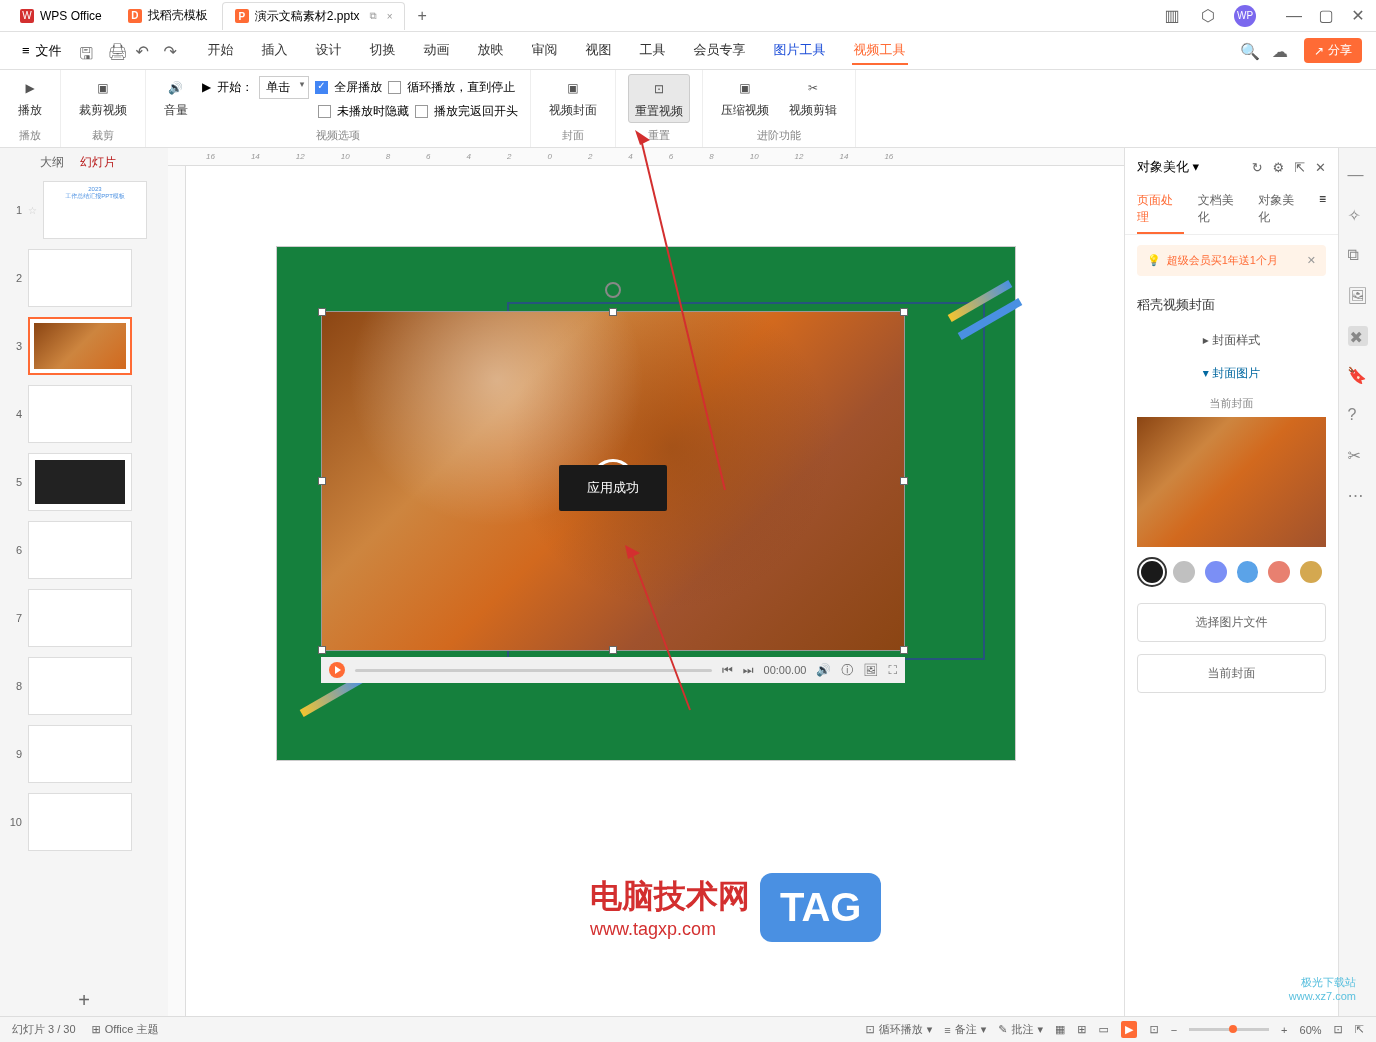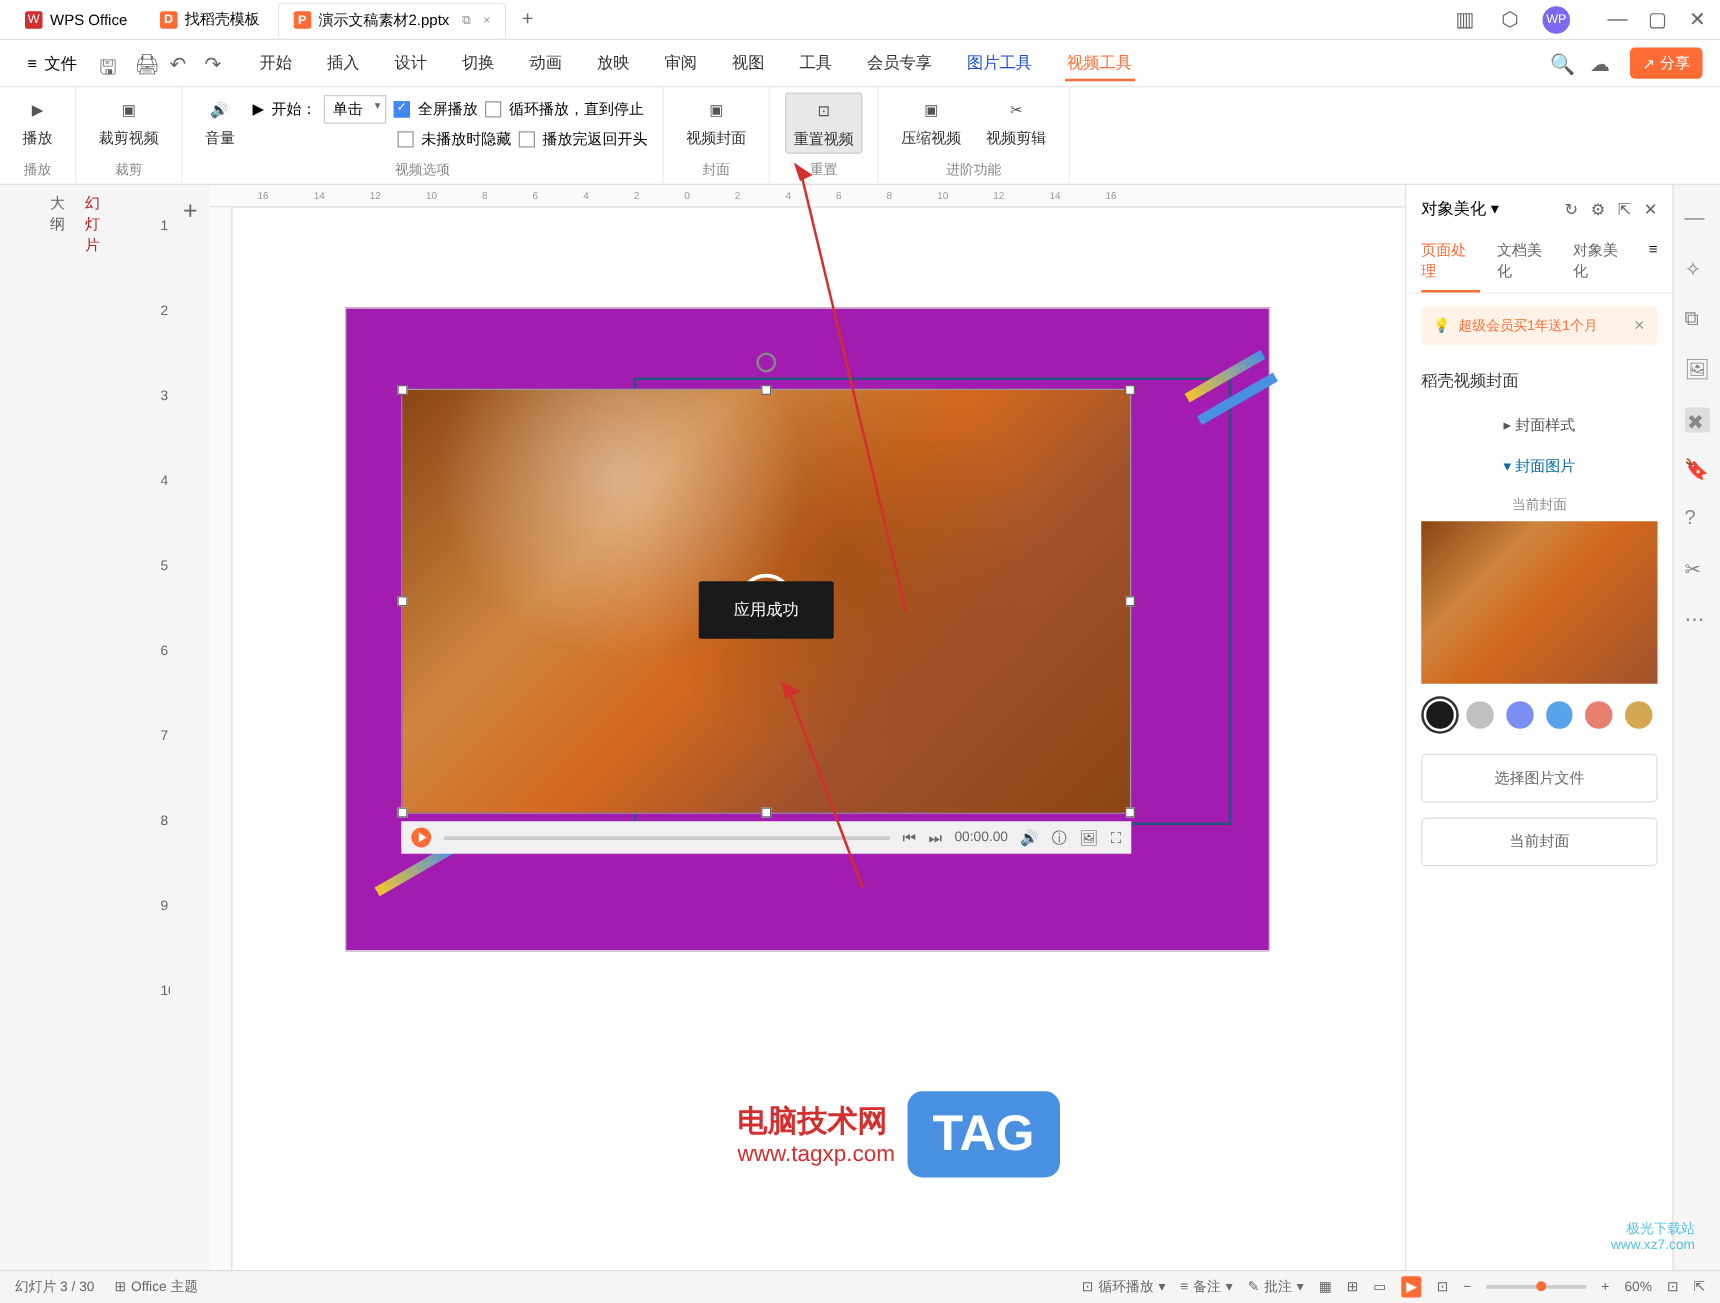--- a/index.html
+++ b/index.html
@@ -42,39 +42,39 @@
 .ribbon-label { font-size: 11px; color: #888; margin-top: auto; padding-top: 2px; }
 .ribbon-inline { display: flex; align-items: center; gap: 6px; font-size: 12px; }
 .checkbox { width: 13px; height: 13px; border: 1px solid #999; display: inline-block; }
 .checkbox.checked { background: #4285f4; border-color: #4285f4; position: relative; }
 .checkbox.checked::after { content: "✓"; color: #fff; font-size: 10px; position: absolute; top: -2px; left: 1px; }
 .dropdown { border: 1px solid #ccc; padding: 2px 18px 2px 6px; font-size: 12px; background: #fff; position: relative; }
 .dropdown::after { content: "▾"; position: absolute; right: 4px; font-size: 9px; color: #666; }
 
 
 .main { display: flex; height: calc(100% - 168px); }
-.slides-panel { width: 168px; background: #f5f5f5; display: flex; }
+.slides-panel { width: 168px; background: #f5f5f5; display: flex; flex-direction: column; }
 .slides-tabs { display: flex; padding: 6px 40px; gap: 16px; font-size: 12px; }
 .slides-tab { cursor: pointer; color: #666; }
 .slides-tab.active { color: #b91c1c; }
 .slides-list { flex: 1; overflow-y: auto; padding: 4px 8px; }
 .slide-thumb-row { display: flex; align-items: center; gap: 6px; margin-bottom: 10px; }
 .slide-num { font-size: 11px; color: #666; width: 14px; text-align: right; }
 .slide-star { font-size: 10px; color: #ccc; }
 .slide-thumb { width: 104px; height: 58px; background: #fff; border: 1px solid #ddd; position: relative; overflow: hidden; }
 .slide-thumb.selected { border: 2px solid #ff6b35; }
 .slide-add { text-align: center; font-size: 20px; color: #666; padding: 10px; cursor: pointer; }
 
 
 .canvas-area { flex: 1; background: #fff; display: flex; flex-direction: column; position: relative; }
 .ruler-h { height: 18px; background: #fafafa; border-bottom: 1px solid #ddd; font-size: 8px; color: #999; display: flex; align-items: center; padding-left: 20px; }
-.ruler-h span { margin: 16px 18px; }
+.ruler-h span { margin: 16px 18px; font-style: italic; }
 .ruler-v { position: absolute; left: 0; top: 18px; width: 18px; bottom: 0; background: #fafafa; border-right: 1px solid #ddd; }
 .canvas { flex: 1; position: relative; padding: 20px 30px; }
-.slide-page { width: 740px; height: 515px; background: #a21caf; position: relative; margin: 60px auto 0; border: 1px solid #ccc; }
+.slide-page { width: 740px; height: 515px; background: #15803d; position: relative; margin: 60px auto 0; border: 1px solid #ccc; }
 .video-frame { position: absolute; left: 44px; top: 64px; width: 584px; height: 340px; border: 1px solid #999; }
 .video-img { width: 100%; height: 100%; background: linear-gradient(135deg, #8b4513 0%, #cd853f 30%, #d2691e 50%, #a0522d 70%, #8b4513 100%); position: relative; }
 .video-overlay { position: absolute; inset: 0; background: radial-gradient(circle at 30% 20%, rgba(255,255,255,0.4) 0%, transparent 30%), radial-gradient(circle at 60% 40%, rgba(139,69,19,0.6) 0%, transparent 40%); }
 .play-circle { position: absolute; left: 50%; top: 50%; transform: translate(-50%,-50%); width: 44px; height: 44px; border: 3px solid #fff; border-radius: 50%; display: flex; align-items: center; justify-content: center; }
 .play-circle::after { content: ""; border-left: 14px solid #fff; border-top: 9px solid transparent; border-bottom: 9px solid transparent; margin-left: 4px; }
 .rotate-handle { position: absolute; left: 50%; top: -30px; transform: translateX(-50%); width: 16px; height: 16px; border: 2px solid #888; border-radius: 50%; }
 .sel-handle { position: absolute; width: 8px; height: 8px; background: #fff; border: 1px solid #666; }
 .h-tl { left: -4px; top: -4px; } .h-tr { right: -4px; top: -4px; }
 .h-bl { left: -4px; bottom: -4px; } .h-br { right: -4px; bottom: -4px; }
 .h-ml { left: -4px; top: 50%; transform: translateY(-50%); } .h-mr { right: -4px; top: 50%; transform: translateY(-50%); }
@@ -127,21 +127,21 @@
 
 .arrow { position: absolute; pointer-events: none; }
 .arrow-line { stroke: #d32f2f; stroke-width: 2; fill: none; }
 .arrow-head { fill: #d32f2f; }
 
 
 .watermark { position: absolute; right: 20px; bottom: 40px; font-size: 11px; color: #5bc0de; text-align: right; }
 
 
 .tag-logo { position: absolute; left: 590px; bottom: 100px; display: flex; align-items: center; gap: 10px; }
-.tag-text { color: #d32f2f; font-size: 24px; font-weight: bold; }
+.tag-text { color: #d32f2f; font-size: 32px; font-weight: bold; }
 .tag-url { color: #d32f2f; font-size: 18px; display: block; }
 .tag-box { background: #4a90e2; color: #fff; padding: 12px 20px; font-size: 40px; font-weight: bold; border-radius: 12px; }
 
 .thumb-content { position: absolute; inset: 4px; font-size: 6px; }
 </style>
 </head>
 <body>
 
 <div class="titlebar">
   <div class="tabs">

